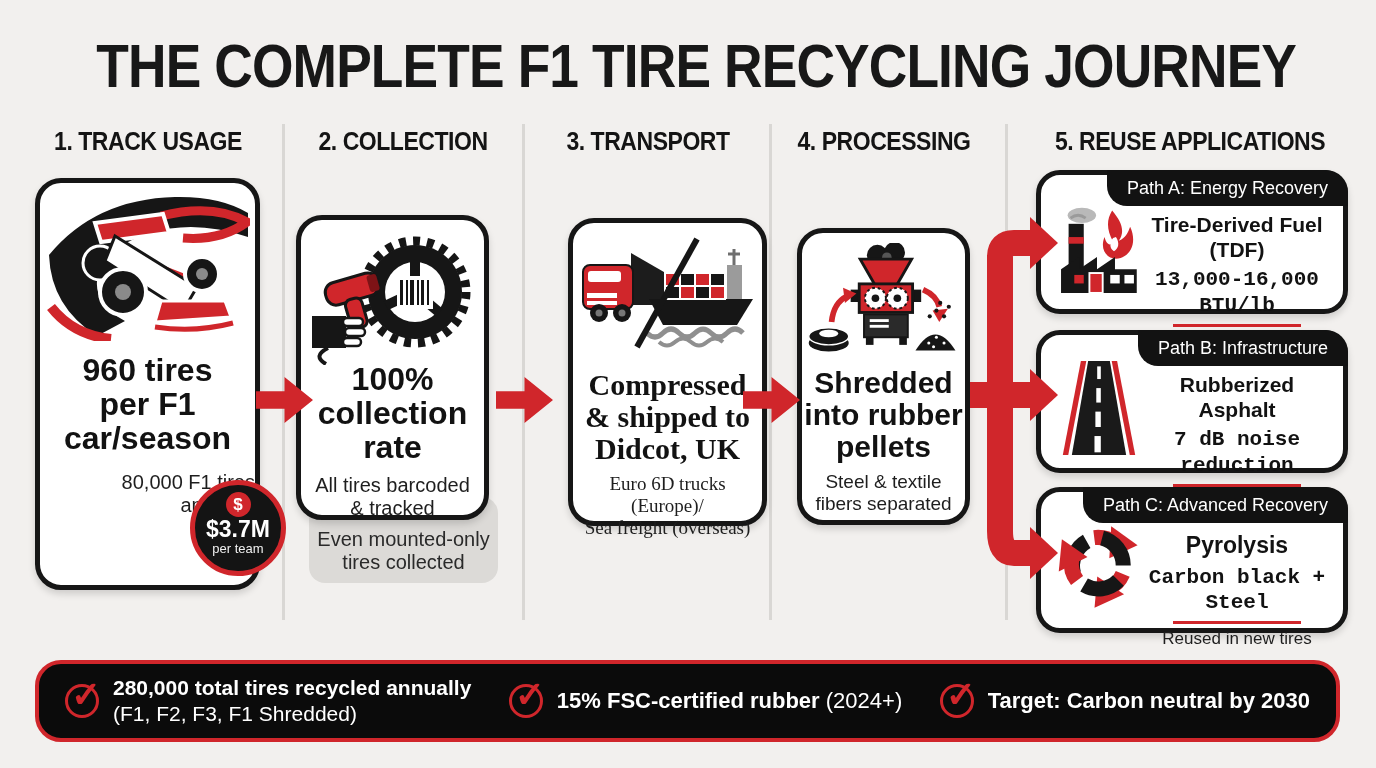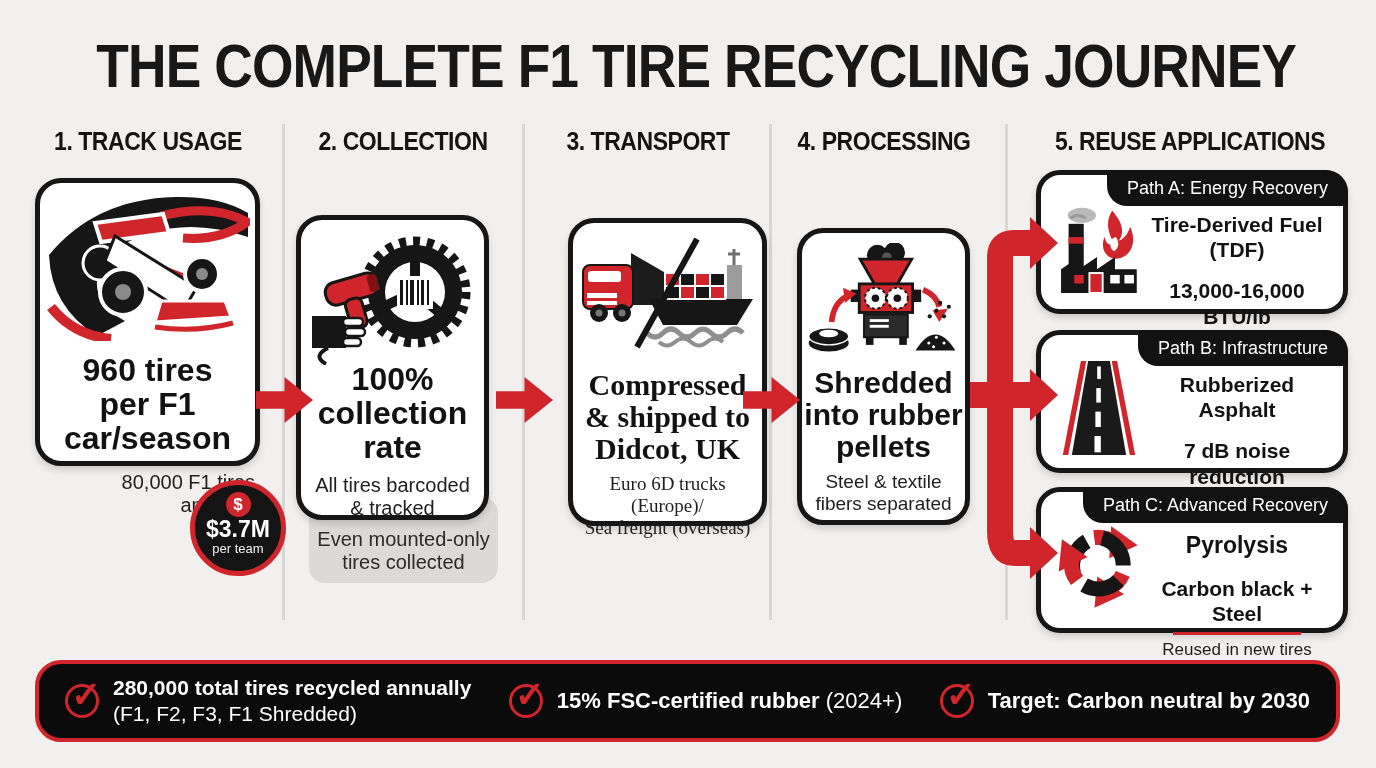--- a/index.html
+++ b/index.html
@@ -64,21 +64,21 @@
     box-shadow:0 4px 7px rgba(0,0,0,0.15); z-index:2;
   }
   .ptab {
     position:absolute; top:-5px; right:-5px; height:36px; line-height:36px;
     background:#121212; color:#fff; font-size:18px; padding:0 20px;
     border-radius:0 22px 0 20px; white-space:nowrap;margin-left:37px;
   }
   .picon { position:absolute; }
   .pcontent { position:absolute; left:98px; right:8px; top:37px; text-align:center; }
   .pline1 { font-size:21px; font-weight:bold; line-height:1.2; color:#121212; }
-  .pline2 { font-size:21px; font-weight:bold; line-height:1.2; margin-top:16px; color:#121212; }
+  .pline2 { font-size:21px; font-weight:bold; line-height:1.2; margin-top:5px; color:#121212;font-family:Liberation Mono, monospace; }
   .redline { width:128px; height:3px; background:#d0262b; margin:6px auto 5px; }
   .psub { font-size:17px; color:#1e1e1e; line-height:1.15; }
   .footer-bar {
     position:absolute; left:35px; top:660px; width:1305px; height:82px;
     background:#0b0b0b; border:4px solid #d0262b; border-radius:26px;
     display:flex; align-items:center; justify-content:space-between;
     padding:0 26px; z-index:2;
   }
   .fitem { display:flex; align-items:center; gap:14px; color:#fff; }
   .fcheck {
@@ -106,21 +106,21 @@
   <div class="colhead" style="left:303px; width:200px;">2. COLLECTION</div>
   <div class="colhead" style="left:548px; width:200px;">3. TRANSPORT</div>
   <div class="colhead" style="left:784px; width:200px;">4. PROCESSING</div>
   <div class="colhead" style="left:1040px; width:300px;">5. REUSE APPLICATIONS</div>
 
   <div class="vdiv" style="left:282px;"></div>
   <div class="vdiv" style="left:522px;"></div>
   <div class="vdiv" style="left:769px;"></div>
   <div class="vdiv" style="left:1005px;"></div>
 
-  <div class="card" style="left:35px; top:178px; width:225px; height:288px;">
+  <div class="card" style="left:35px; top:178px; width:225px; height:412px;">
     <div class="icon-wrap" style="top:6px;">
       <svg width="205" height="152" viewBox="0 0 205 152">
         <path d="M4 66 Q50 10 130 8 Q175 7 203 24 L203 48 Q150 30 105 44 Q55 60 52 92 Q50 116 80 132 L52 147 Q6 118 4 66 Z" fill="#161616"></path>
         <path d="M116 27 Q168 14 202 33 Q176 52 138 49" fill="none" stroke="#d0262b" stroke-width="9"></path>
         <path d="M6 118 Q28 146 66 150" fill="none" stroke="#d0262b" stroke-width="10"></path>
         <polygon points="50,34 118,25 124,44 56,53" fill="#d0262b" stroke="#fff" stroke-width="4"></polygon>
         <circle cx="55" cy="74" r="17" fill="#161616" stroke="#fff" stroke-width="3"></circle>
         <polygon points="86,64 148,88 134,114 82,92" fill="#d0262b"></polygon>
         <polygon points="70,47 152,98 138,122 60,72" fill="#fff" stroke="#161616" stroke-width="3"></polygon>
         <circle cx="78" cy="103" r="23" fill="#161616" stroke="#fff" stroke-width="4"></circle>

